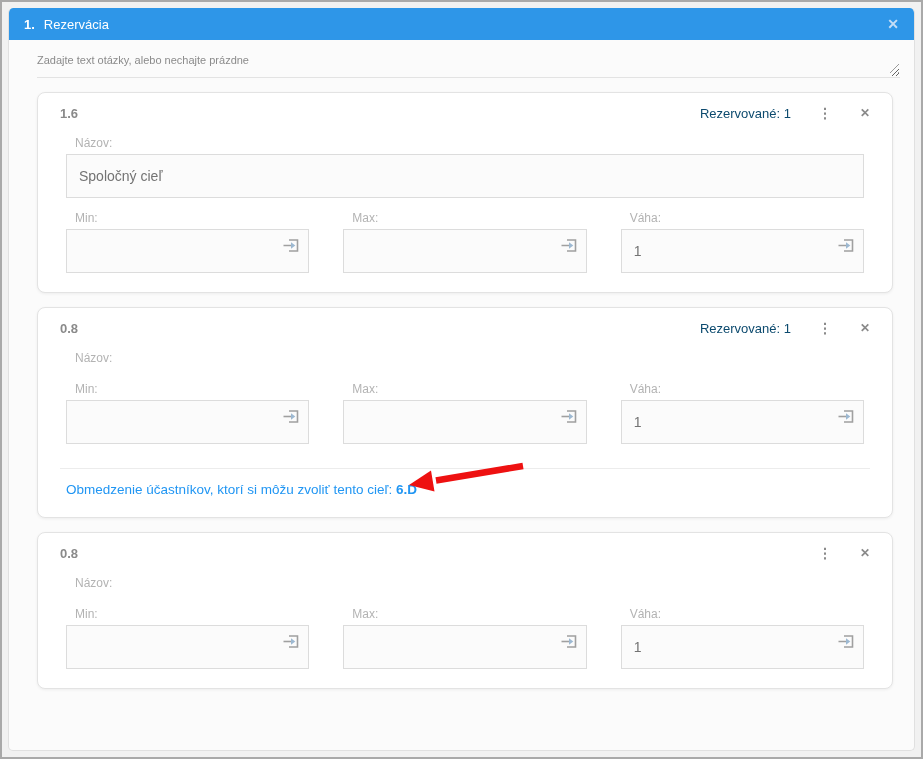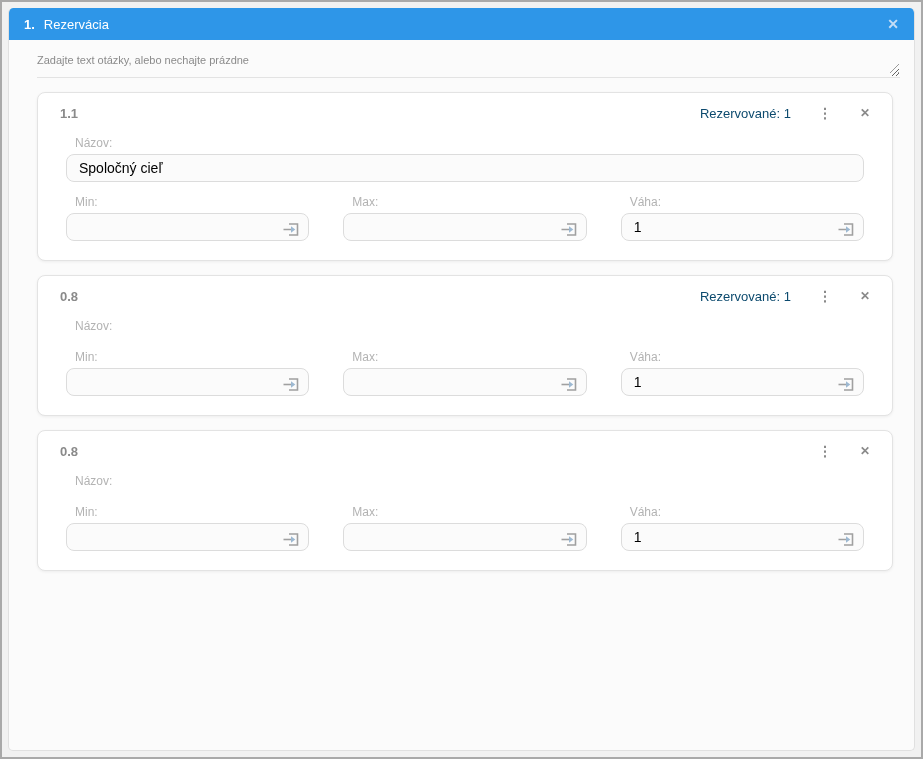--- a/index.html
+++ b/index.html
@@ -59,27 +59,27 @@
   .card-header { display: flex; align-items: center; height: 20px; }
   .card-number { font-size: 13px; font-weight: bold; color: #8a8a8a; }
   .reserved { margin-left: auto; color: #0c4a6e; font-size: 13px; }
   .more-icon { margin-left: 27px; color: #8a8a8a; font-size: 14px; font-weight: bold; cursor: pointer; line-height: 1; letter-spacing: 0; }
   .card-close { margin-left: 28px; color: #8a8a8a; font-size: 12px; font-weight: bold; cursor: pointer; line-height: 1; }
   .card-header .spacer { margin-left: auto; }
 
   .fields { padding: 0 6px; }
   .field-label { display: block; font-size: 12px; color: #b3b3b3; margin: 13px 0 4px 9px; }
   .text-input, .num-input {
-    width: 100%; height: 28px;
+    width: 100%; height: 44px;
     background: #fbfbfb;
     border: 1px solid #dcdcdc;
-    border-radius: 8px;
+    border-radius: 0;
     padding: 0 12px;
     font-family: "Liberation Sans", sans-serif;
-    font-size: 14px; color: #000000;
+    font-size: 14px; color: #737373;
     outline: none;
   }
   .num-grid { display: grid; grid-template-columns: 1fr 1fr 1fr; column-gap: 34px; }
   .num-wrap { position: relative; }
   .num-input { padding-right: 36px; }
   .stepper-btn {
     position: absolute; right: 8px; top: 7px;
     width: 19px; height: 19px; padding: 0;
     background: transparent; border: none; cursor: pointer;
   }
@@ -108,21 +108,21 @@
 
   <div class="question">
     <textarea placeholder="Zadajte text otázky, alebo nechajte prázdne" style=""></textarea>
     <span class="resize-grip"></span>
   </div>
 
   <div class="cards">
 
     <div class="card">
       <div class="card-header">
-        <span class="card-number">1.1</span>
+        <span class="card-number">1.6</span>
         <span class="reserved">Rezervované: 1</span>
         <span class="more-icon">⋮</span>
         <span class="card-close">✕</span>
       </div>
       <div class="fields">
         <label class="field-label">Názov:</label>
         <input type="text" class="text-input" value="Spoločný cieľ" style="">
         <div class="num-grid">
           <div>
             <label class="field-label">Min:</label>
@@ -211,20 +211,27 @@
                 <svg width="19" height="19" viewBox="0 0 19 19">
                   <path d="M7 4 H15.5 V15 H7" fill="none" stroke="#a0a0a0" stroke-width="1.6"></path>
                   <line x1="1.5" y1="9.5" x2="10" y2="9.5" stroke="#a0a0a0" stroke-width="1.6"></line>
                   <polygon points="9,6.2 13.3,9.5 9,12.8" fill="#9db9d2"></polygon>
                 </svg>
               </button>
             </div>
           </div>
         </div>
       </div>
+      <div class="card-footer">
+        <a class="restriction-link" href="#"><span>Obmedzenie účastníkov, ktorí si môžu zvoliť tento cieľ:</span> <strong>6.D</strong></a>
+        <svg class="annot-arrow" viewBox="0 0 122 34">
+          <line x1="117" y1="6" x2="30" y2="20.5" stroke="#ee1111" stroke-width="6.5"></line>
+          <polygon points="3,25 25,10.5 28.5,31.5" fill="#ee1111"></polygon>
+        </svg>
+      </div>
     </div>
 
     <div class="card">
       <div class="card-header">
         <span class="card-number">0.8</span>
         <span class="spacer"></span>
         <span class="more-icon">⋮</span>
         <span class="card-close">✕</span>
       </div>
       <div class="fields">

